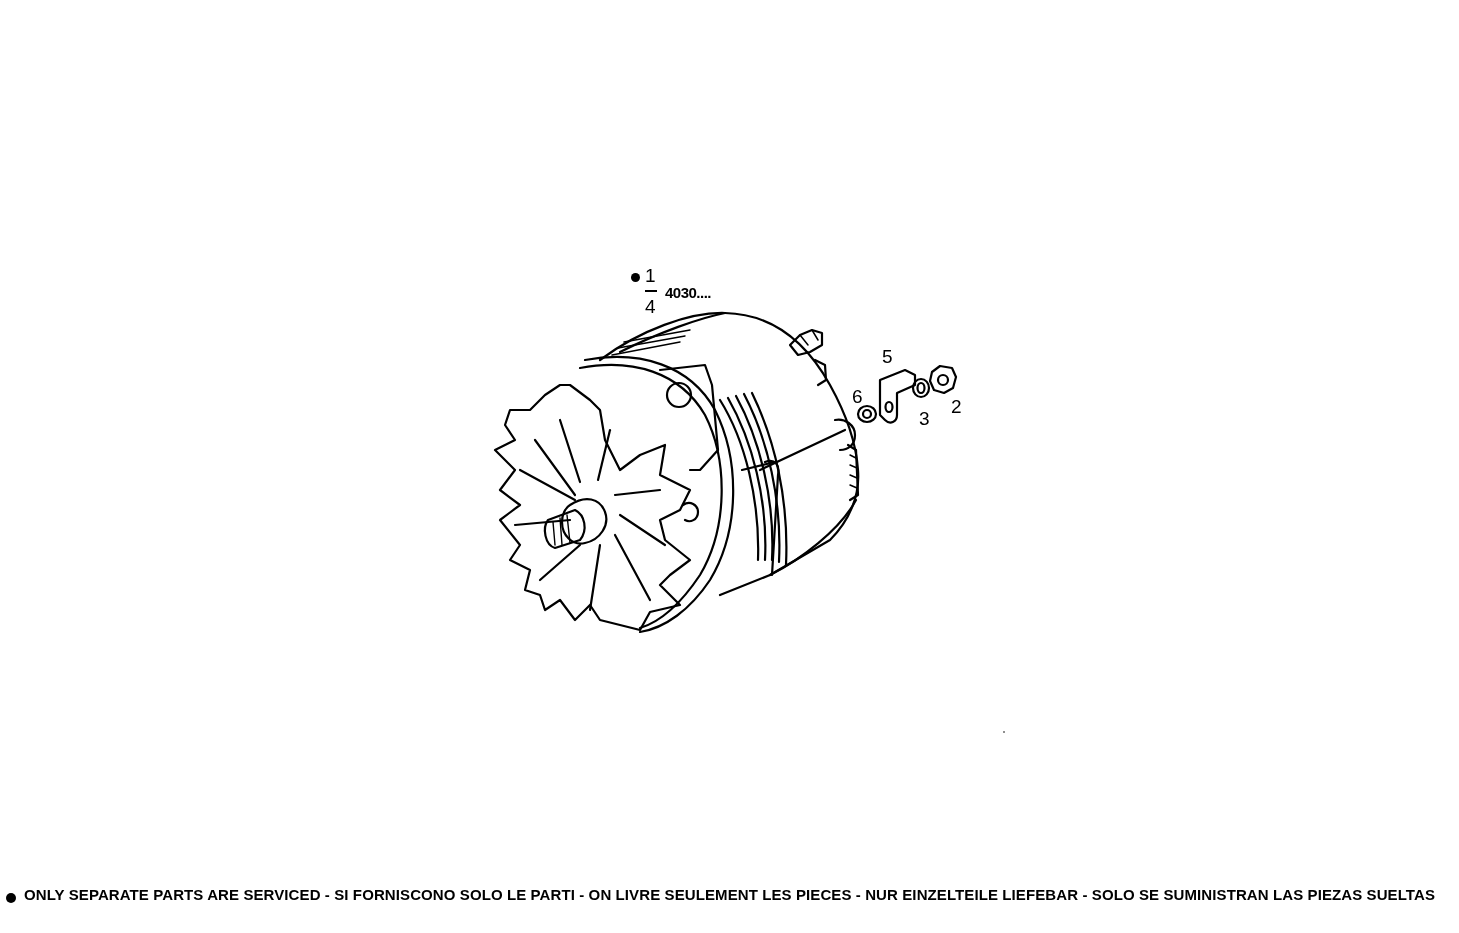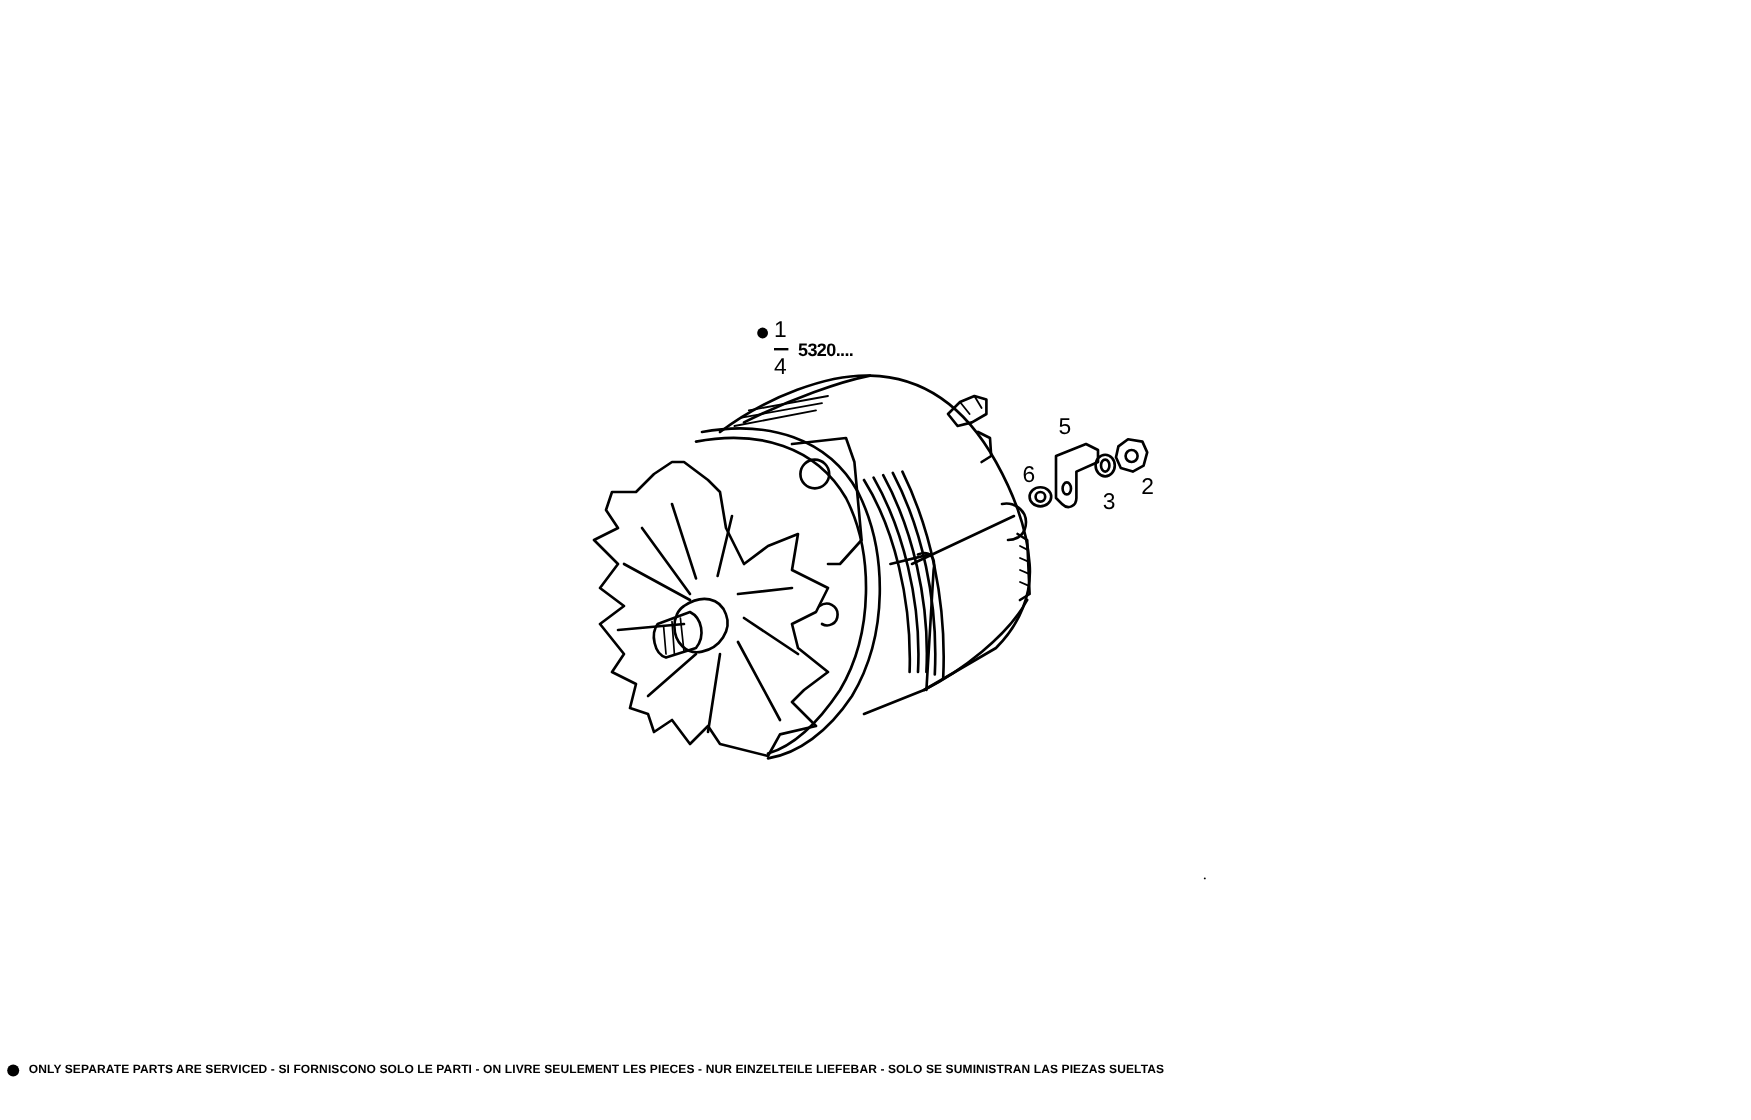--- a/index.html
+++ b/index.html
@@ -2,21 +2,21 @@
 <html><head>
 <meta charset="utf-8">
 <style>
   html, body { margin:0; padding:0; background:#ffffff; }
   body { width:1459px; height:933px; position:relative; overflow:hidden; font-family:"Liberation Sans", sans-serif; color:#000; }
   .label { position:absolute; font-family:"Liberation Sans", sans-serif; color:#000; }
   .num { font-size:19px; }
   .bullet { position:absolute; width:9px; height:9px; border-radius:50%; background:#000; }
   .frac-line { position:absolute; width:12px; height:2px; background:#000; }
   .ref { font-size:15px; font-weight:bold; letter-spacing:-0.5px; }
-  .footer { position:absolute; left:6px; top:886px; font-size:10px; font-weight:bold; white-space:nowrap; letter-spacing:0.1px; display:flex; align-items:flex-end; }
+  .footer { position:absolute; left:6px; top:886px; font-size:15px; font-weight:bold; white-space:nowrap; letter-spacing:0.1px; display:flex; align-items:flex-end; }
   .footer .bullet { position:static; display:inline-block; margin-right:8px; width:10px; height:10px; }
   svg { position:absolute; left:0; top:0; }
 </style>
 </head>
 <body>
 
 <svg width="1459" height="933" viewBox="0 0 1459 933">
   <g fill="none" stroke="#000" stroke-width="2.2" stroke-linejoin="round" stroke-linecap="round">
 
     <path d="M600,360 C640,330 690,312 725,313 C770,314 805,340 830,385 C845,412 856,440 858,470 C860,495 850,520 830,540 L770,575 L720,595"></path>
@@ -82,21 +82,21 @@
     <path d="M932,372 L940,366 L952,368 L956,377 L953,388 L944,393 L934,390 L930,381 Z"></path>
     <circle cx="943" cy="380" r="5"></circle>
   </g>
   <circle cx="1004" cy="732" r="0.8" fill="#000"></circle>
 </svg>
 
 <div class="bullet" style="left:631px; top:273px;"></div>
 <div class="label num" style="left:645px; top:265px;">1</div>
 <div class="frac-line" style="left:645px; top:290px;"></div>
 <div class="label num" style="left:645px; top:296px;">4</div>
-<div class="label ref" style="left:665px; top:284px;">5320....</div>
+<div class="label ref" style="left:665px; top:284px;">4030....</div>
 
 <div class="label num" style="left:882px; top:346px;">5</div>
 <div class="label num" style="left:852px; top:386px;">6</div>
 <div class="label num" style="left:919px; top:408px;">3</div>
 <div class="label num" style="left:951px; top:396px;">2</div>
 
 <div class="footer">
   <span class="bullet"></span>
   <span>ONLY SEPARATE PARTS ARE SERVICED - SI FORNISCONO SOLO LE PARTI  - ON LIVRE SEULEMENT LES PIECES - NUR EINZELTEILE LIEFEBAR - SOLO SE SUMINISTRAN LAS PIEZAS SUELTAS</span>
 </div>

